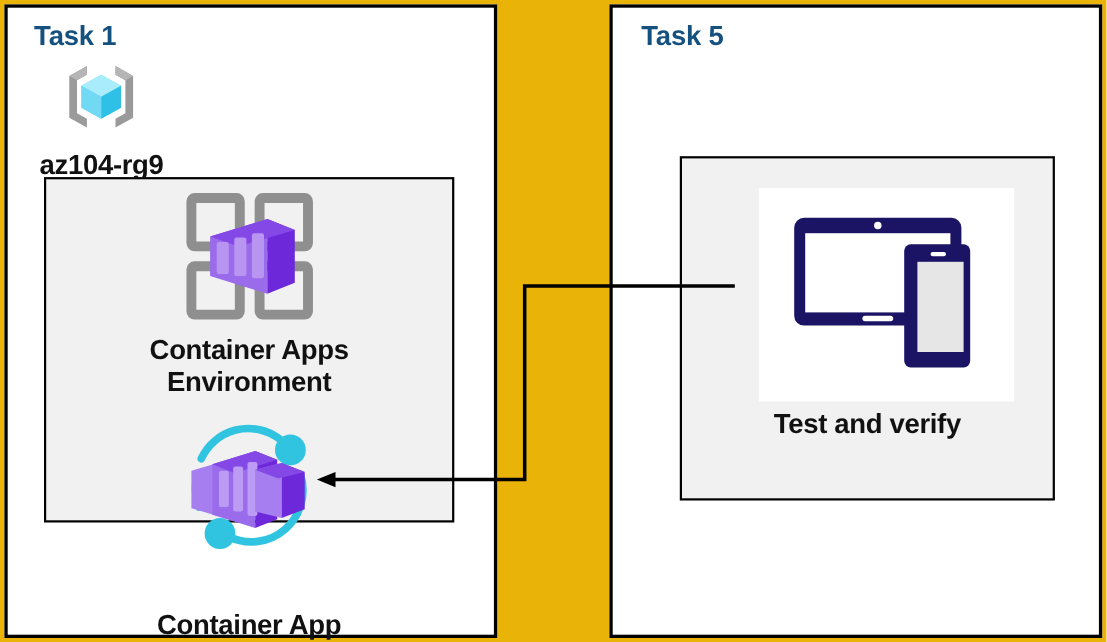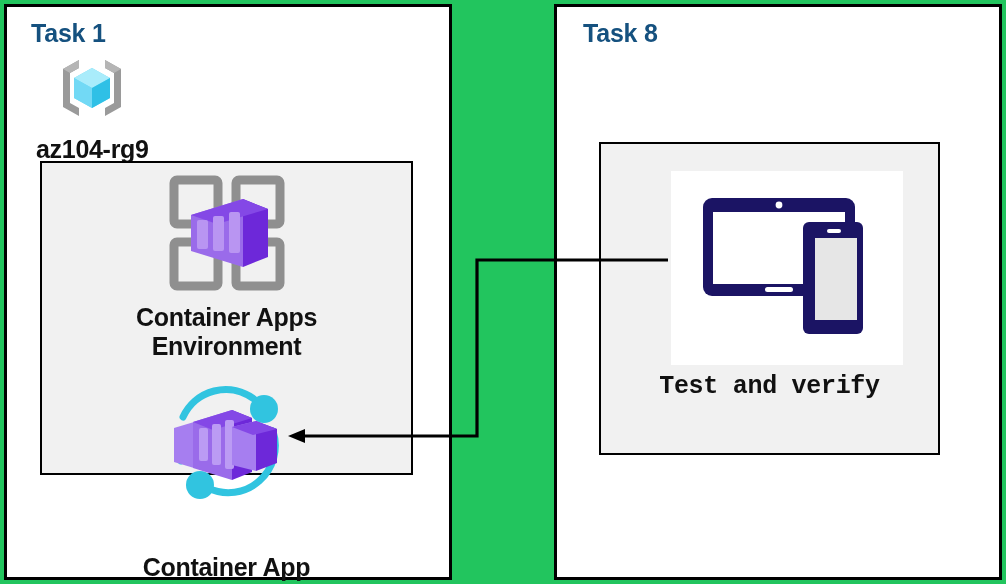--- a/index.html
+++ b/index.html
@@ -8,21 +8,21 @@
     background: #ffffff;
   }
   body {
     font-family: "Liberation Sans", sans-serif;
     -webkit-font-smoothing: antialiased;
   }
   #canvas {
     position: relative;
     width: 1006px;
     height: 584px;
-    background: #22c55e;
+    background: #eab308;
     overflow: hidden;
   }
 
   
   .task-panel {
     position: absolute;
     background: #ffffff;
     border: 3px solid #000000;
     box-sizing: border-box;
   }
@@ -59,21 +59,21 @@
   }
 
   
   .inner-box {
     position: absolute;
     background: #f1f1f1;
     border: 2px solid #000000;
     box-sizing: border-box;
   }
   #task1-inner { left: 40px;  top: 141px; width: 373px; height: 314px; margin-top: 20px; }
-  #task2-inner { left: 599px; top: 142px; width: 341px; height: 313px; font-family: Liberation Mono, monospace; }
+  #task2-inner { left: 618px; top: 142px; width: 341px; height: 313px; }
 
   
   .node {
     position: absolute;
     width: 100%;
     left: 0;
     display: flex;
     flex-direction: column;
     align-items: center;
   }
@@ -203,21 +203,21 @@
           <path d="M72 42 L96 36 L117 44 L93 50 Z" fill="#8448e6"></path>
         </svg>
       </span>
       <div class="node-label">Container App</div>
     </div>
 
   </div>
 
   <div id="task2-panel" class="task-panel"></div>
 
-  <div id="task2-heading" class="task-heading">Task 8</div>
+  <div id="task2-heading" class="task-heading">Task 5</div>
 
   <div id="task2-inner" class="inner-box">
     <div id="device-card">
       <span>
         <svg width="176" height="144" viewBox="0 0 176 144" aria-hidden="true">
 
           <rect x="4" y="4" width="152" height="98" rx="9" fill="#1b1464"></rect>
           <rect x="14" y="18" width="132" height="72" fill="#ffffff"></rect>
           <circle cx="80" cy="11" r="3.4" fill="#ffffff"></circle>
           <rect x="66" y="93" width="28" height="5" rx="2.5" fill="#ffffff"></rect>

